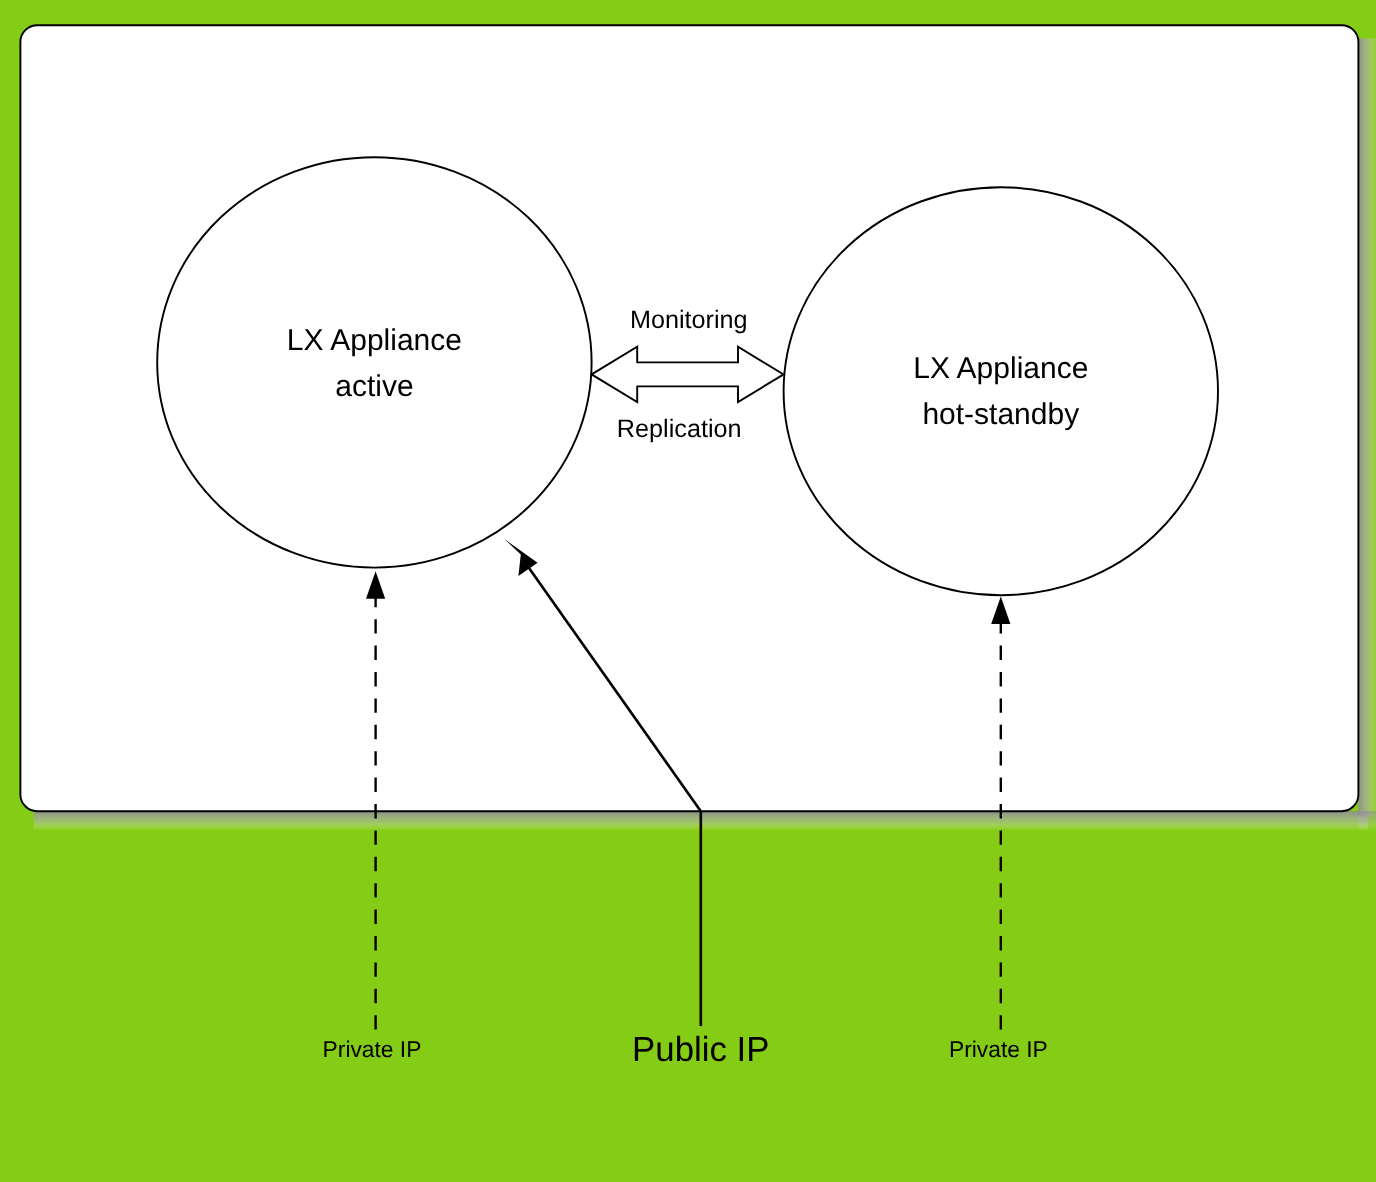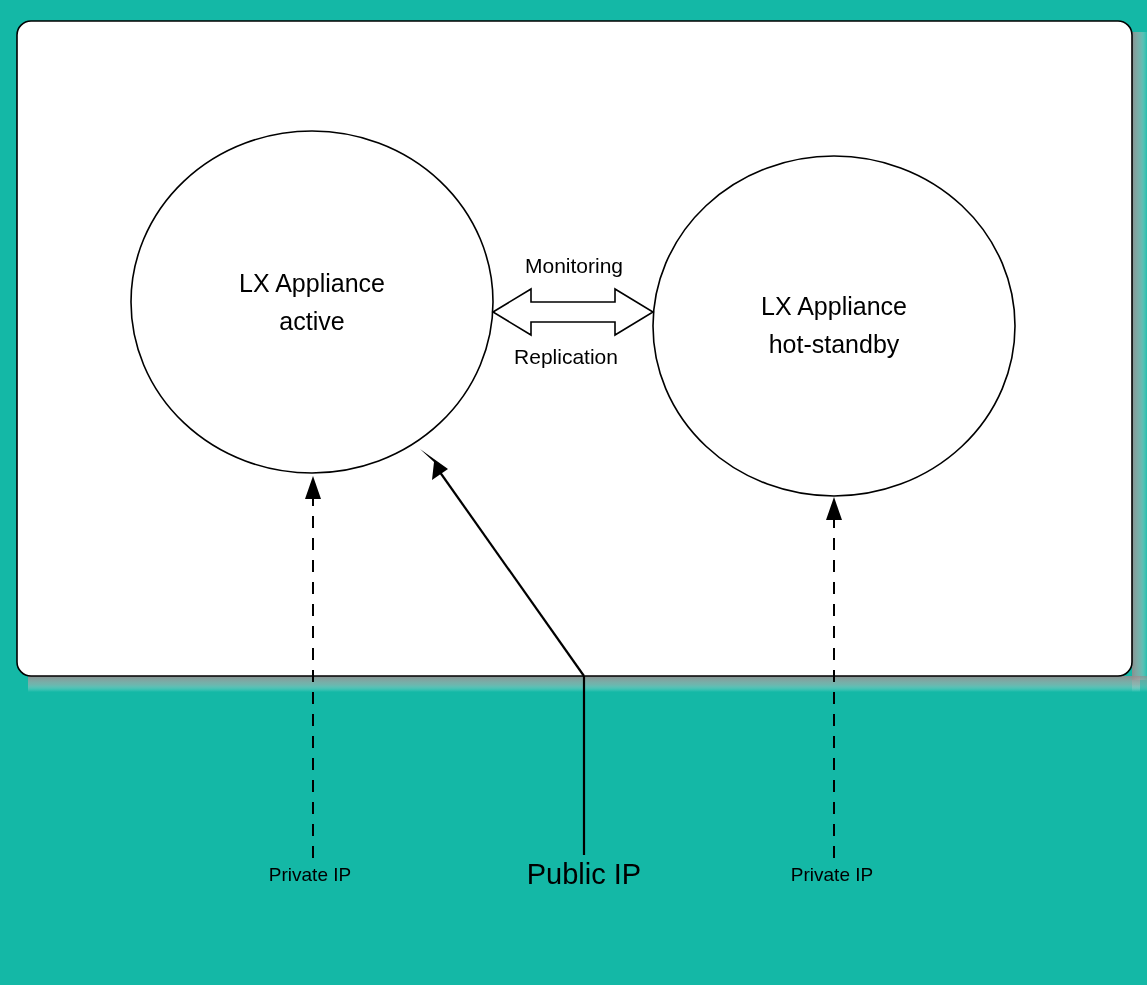--- a/index.html
+++ b/index.html
@@ -8,21 +8,21 @@
     padding: 0;
     background: #ffffff;
   }
   body {
     font-family: "Liberation Sans", sans-serif;
   }
   #canvas {
     position: relative;
     width: 1147px;
     height: 985px;
-    background: #14b8a6;
+    background: #84cc16;
     overflow: hidden;
   }
   #diagram-svg {
     position: absolute;
     left: 0;
     top: 0;
     width: 1147px;
     height: 985px;
   }
   .node-label {

